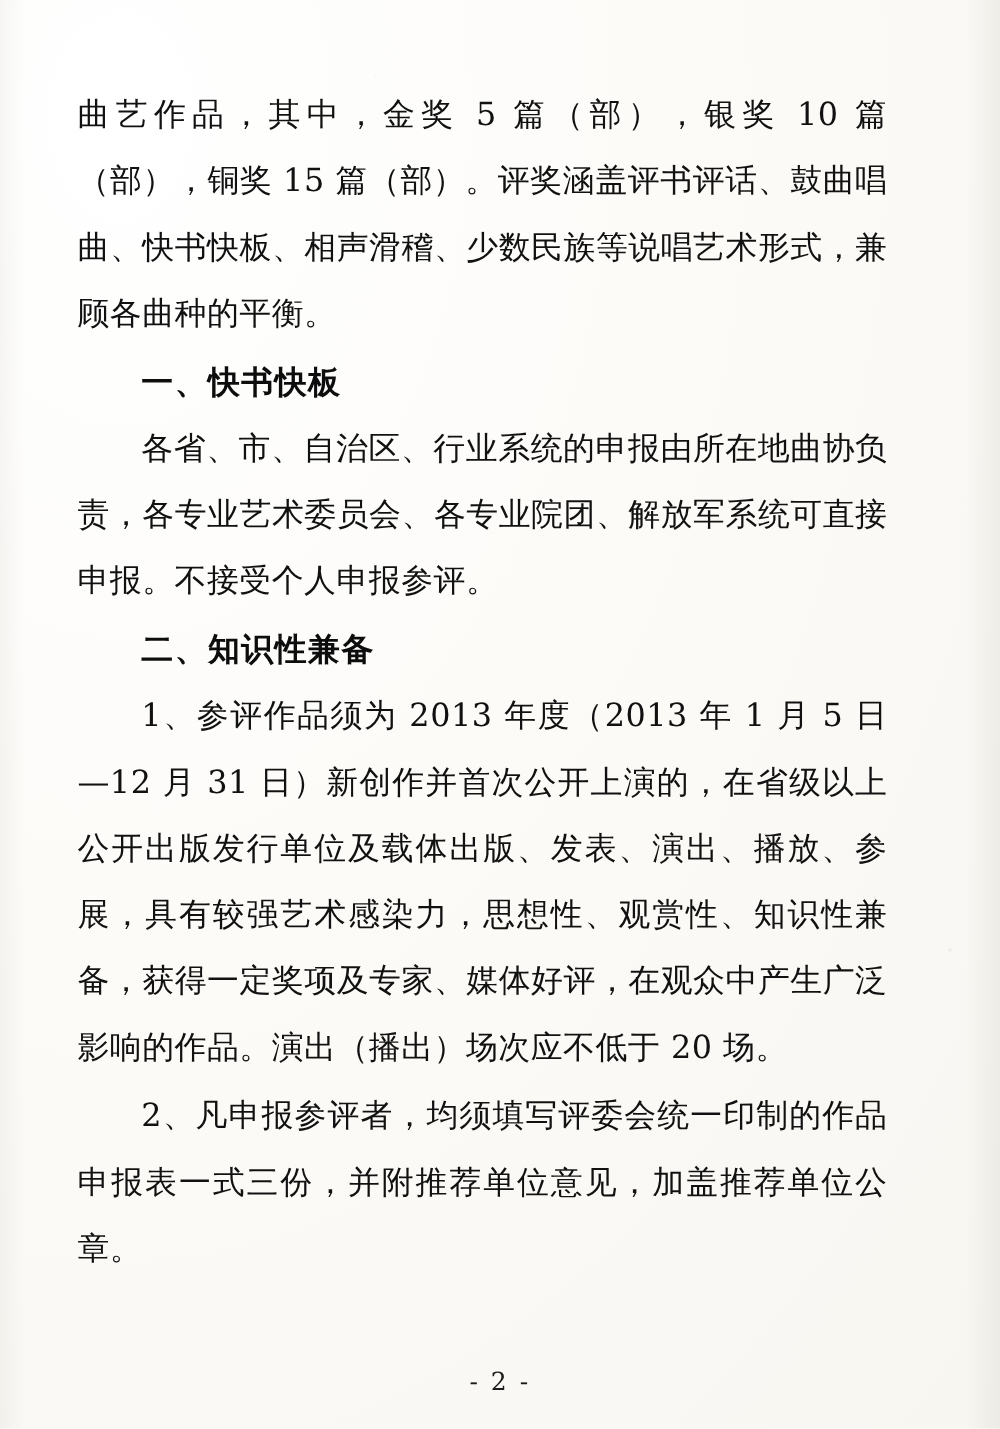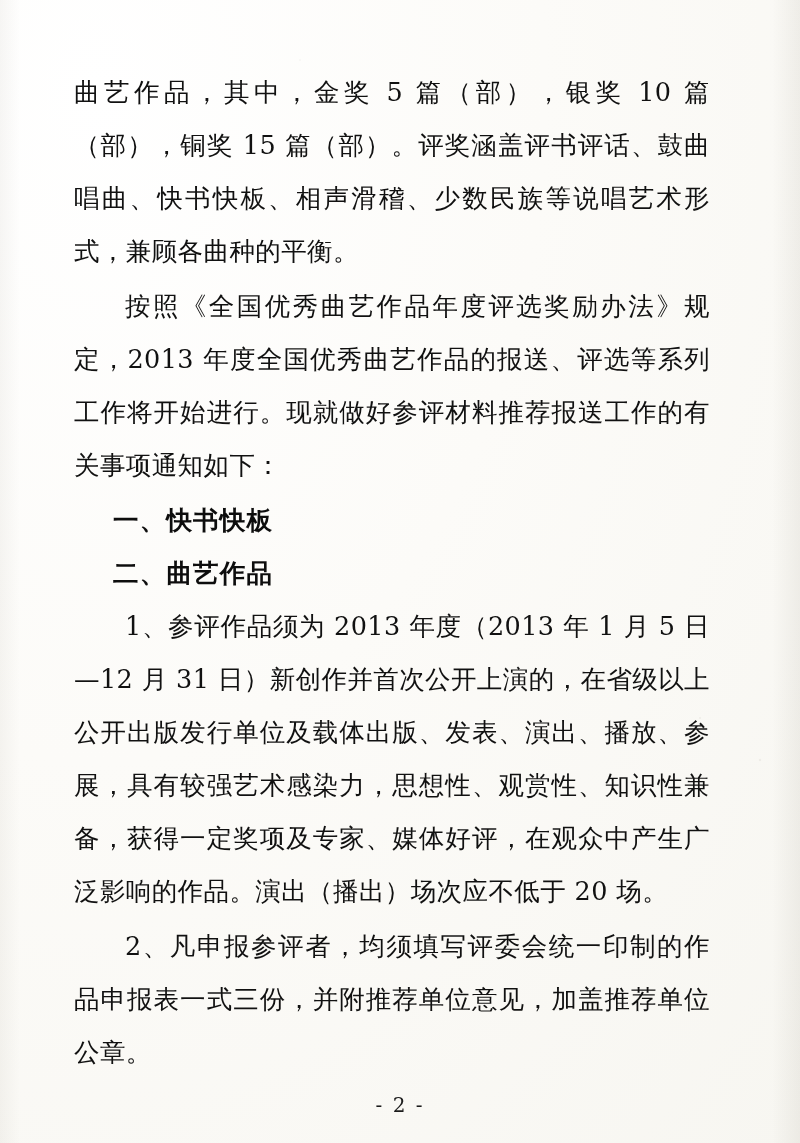--- a/index.html
+++ b/index.html
@@ -38,21 +38,21 @@
     left: 62px;
     top: 66px;
     width: 648px;
   }
   .para {
     font-size: 25.5px;
     line-height: 53px;
     letter-spacing: 0.4px;
     text-align: justify;
     text-justify: inter-ideograph;
-    margin: 0 0 2px 12px;
+    margin: 0 0 2px 0;
     color: #111;
     font-family: "DejaVu Serif", "Liberation Serif", serif;
   }
   .indent {
     text-indent: 2em;
   }
   .heading {
     font-size: 25.5px;
     line-height: 53px;
     font-weight: bold;
@@ -91,21 +91,21 @@
 </head>
 <body>
 
 <div class="page">
   <div class="paper-noise"></div>
   <div class="edge-shadow-left"></div>
   <div class="edge-shadow"></div>
 
   <div class="content">
     <p class="para">曲艺作品，其中，金奖 5 篇（部），银奖 10 篇（部），铜奖 15 篇（部）。评奖涵盖评书评话、鼓曲唱曲、快书快板、相声滑稽、少数民族等说唱艺术形式，兼顾各曲种的平衡。</p>
-    <p class="para indent">按照《全国优秀曲艺作品年度评选奖励办法》规定，2013 年度全国优秀曲艺作品的报送、评选等系列工作将开始进行。现就做好参评材料推荐报送工作的有关事项通知如下：</p>
     <h2 class="heading">一、快书快板</h2>
-    <h2 class="heading">二、曲艺作品</h2>
+    <p class="para indent">各省、市、自治区、行业系统的申报由所在地曲协负责，各专业艺术委员会、各专业院团、解放军系统可直接申报。不接受个人申报参评。</p>
+    <h2 class="heading">二、知识性兼备</h2>
     <p class="para indent">1、参评作品须为 2013 年度（2013 年 1 月 5 日—12 月 31 日）新创作并首次公开上演的，在省级以上公开出版发行单位及载体出版、发表、演出、播放、参展，具有较强艺术感染力，思想性、观赏性、知识性兼备，获得一定奖项及专家、媒体好评，在观众中产生广泛影响的作品。演出（播出）场次应不低于 20 场。</p>
     <p class="para indent">2、凡申报参评者，均须填写评委会统一印制的作品申报表一式三份，并附推荐单位意见，加盖推荐单位公章。</p>
   </div>
 
   <div class="footer">- 2 -</div>
 </div>
 
 </body></html>

